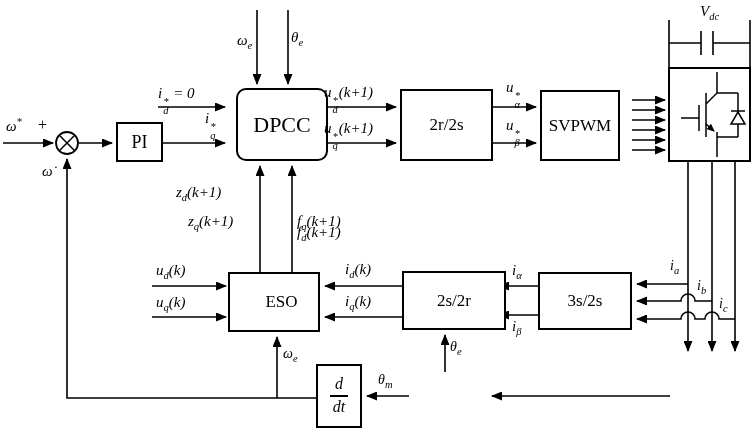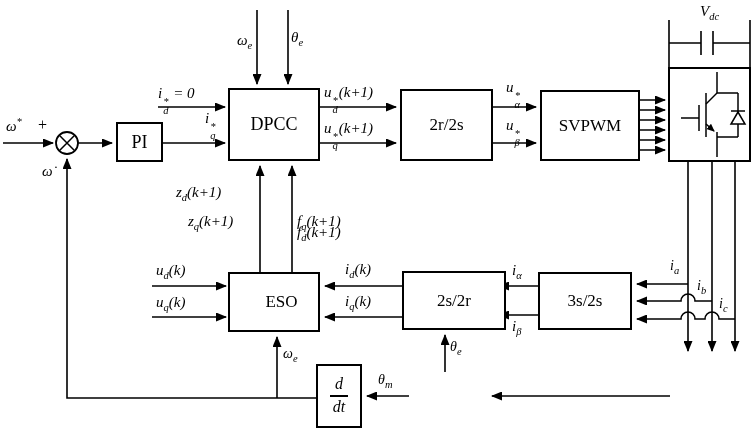--- a/index.html
+++ b/index.html
@@ -118,29 +118,29 @@
 
     <path class="w" d="M409,396 H367" marker-end="url(#ah)"></path>
     <path class="w" d="M670,396 H492" marker-end="url(#ah)"></path>
     <path class="w" d="M445,372 V335" marker-end="url(#ah)"></path>
   </svg>
 
   <div class="box" style="left:116px;top:122px;width:47px;height:40px;font-size:18px;">
       <span>PI</span>
     </div>
 
-  <div class="box" style="left:228px;top:88px;width:92px;height:73px;font-size:18px;">
+  <div class="box" style="left:236px;top:88px;width:92px;height:73px;font-size:22px;border-radius:10px;">
       <span>DPCC</span>
     </div>
 
   <div class="box" style="left:400px;top:89px;width:93px;height:72px;">
       <span>2r/2s</span>
     </div>
 
-  <div class="box" style="left:540px;top:90px;width:100px;height:71px;justify-content:center;">
+  <div class="box" style="left:540px;top:90px;width:80px;height:71px;justify-content:center;">
       <span>SVPWM</span>
     </div>
 
   <div class="box" style="left:228px;top:272px;width:92px;height:60px;padding-left:15px;">
       <span>ESO</span>
     </div>
 
   <div class="box" style="left:402px;top:271px;width:104px;height:59px;">
       <span>2s/2r</span>
     </div>

